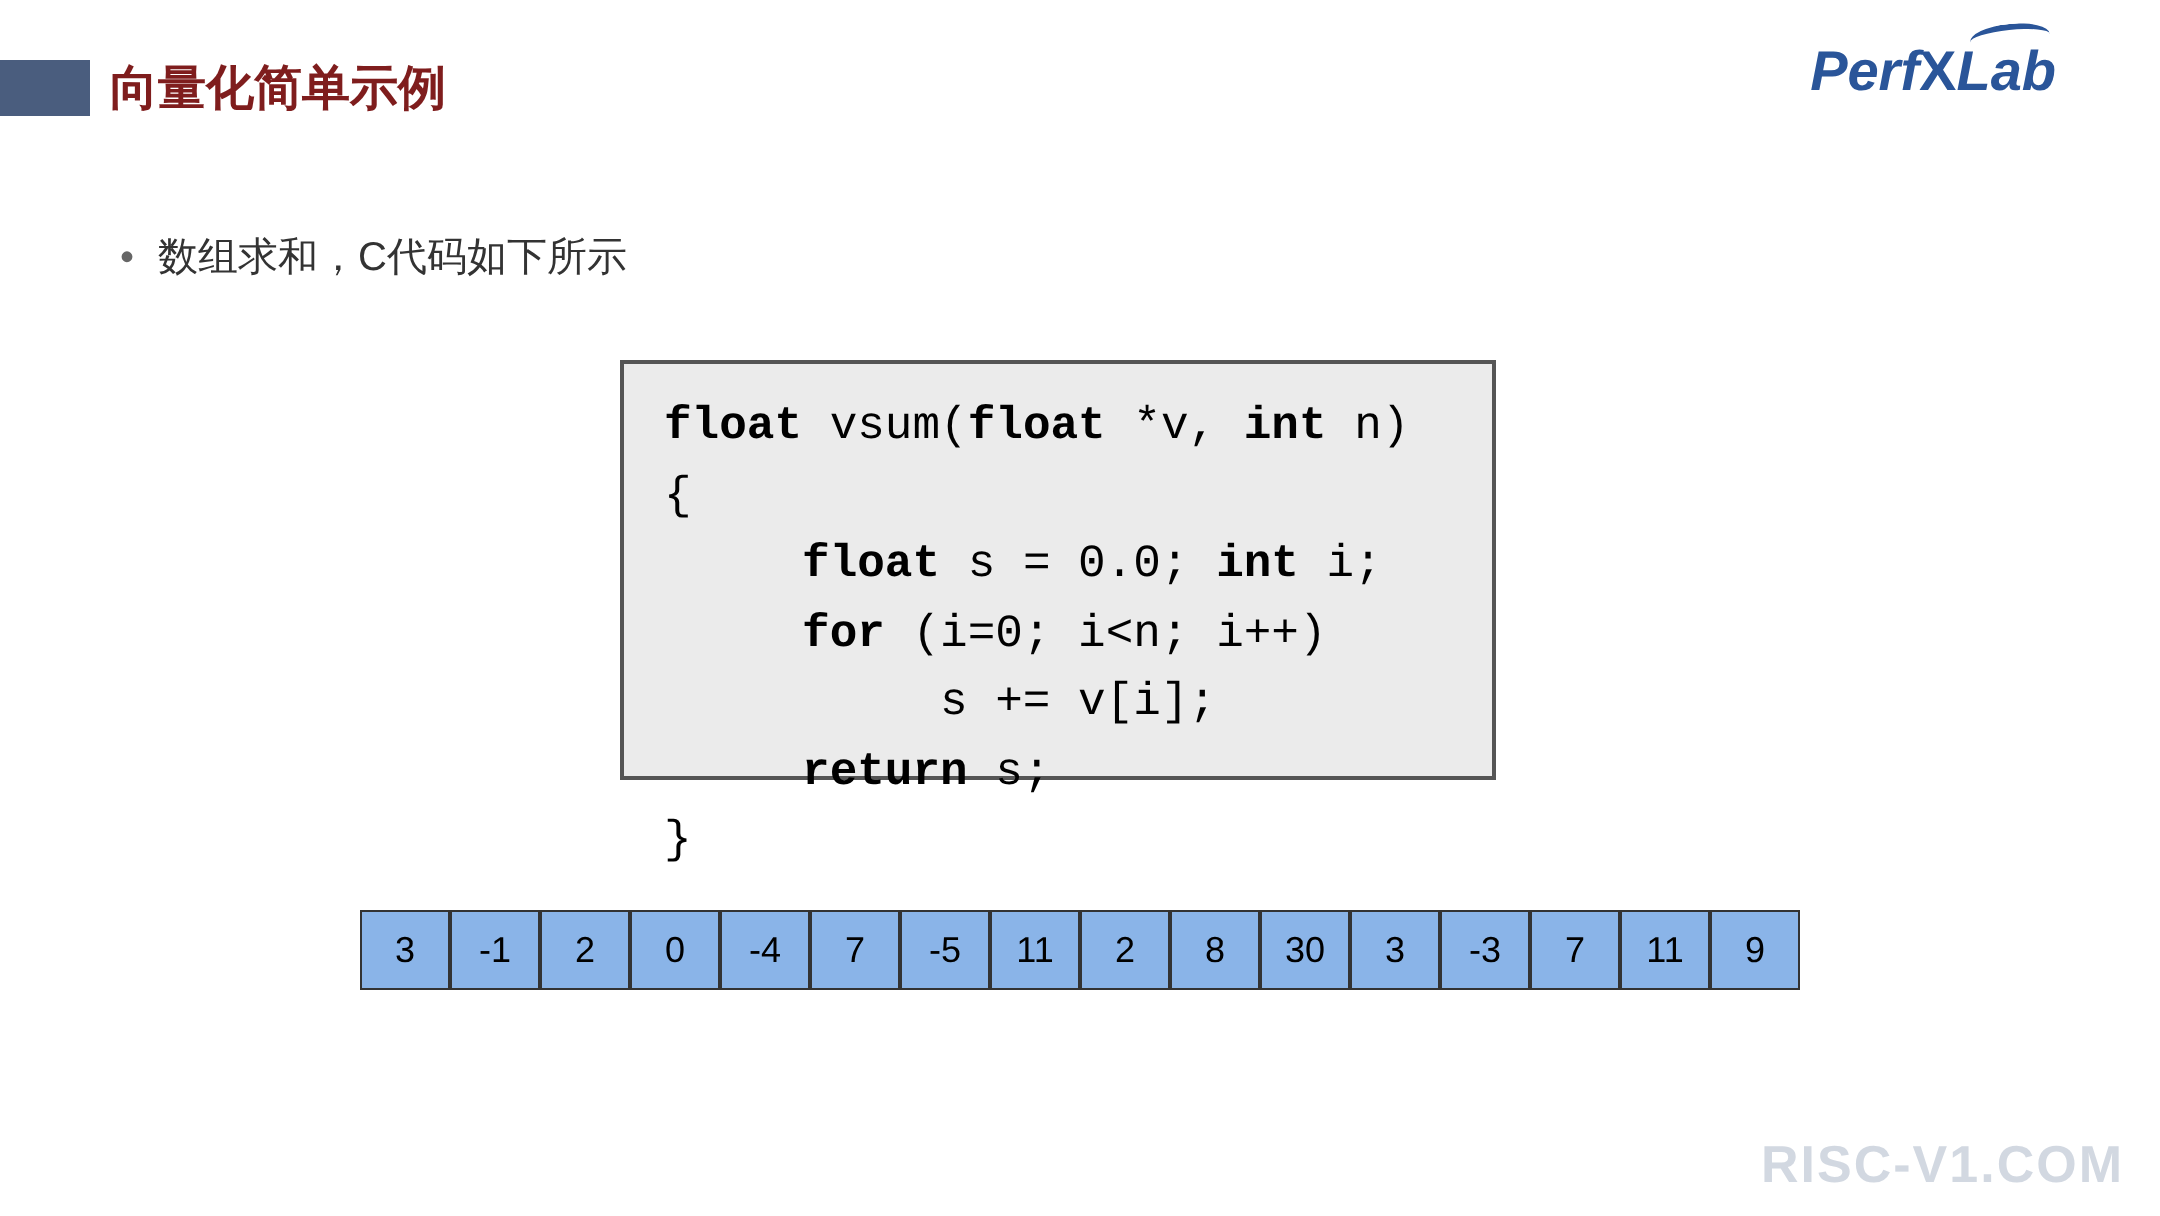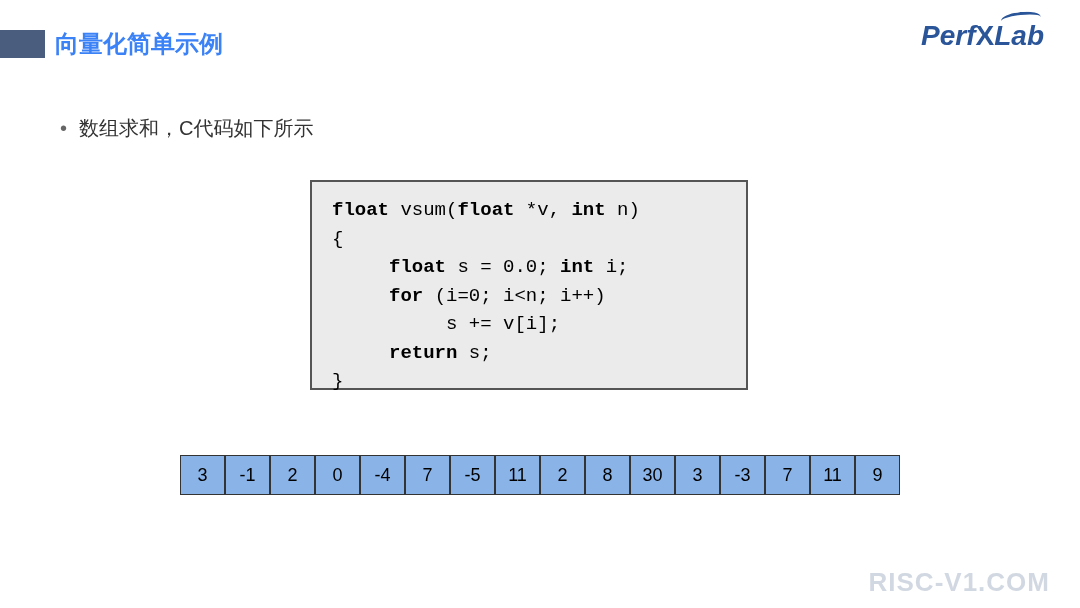--- a/index.html
+++ b/index.html
@@ -22,27 +22,27 @@
       width: 45px;
       height: 28px;
       background: #4a5d7e;
     }
     .title {
       position: absolute;
       top: 28px;
       left: 55px;
       font-size: 24px;
       font-weight: bold;
-      color: #3b82f6;
+      color: #7f1d1d;
       font-family: Liberation Mono, monospace;
     }
     .logo {
       position: absolute;
       top: 20px;
-      right: 36px;
+      right: 52px;
       font-size: 28px;
       font-weight: bold;
       font-style: italic;
       color: #2a5599;
     }
     .logo-x {
       font-style: normal;
       display: inline-block;
     }
     .logo-swoosh {
@@ -70,21 +70,21 @@
     .code-box {
       position: absolute;
       top: 180px;
       left: 310px;
       width: 438px;
       height: 210px;
       background: #ebebeb;
       border: 2px solid #555;
       padding: 14px 20px;
       font-family: "Courier New", monospace;
-      font-size: 19px;
+      font-size: 23px;
       line-height: 1.5;
       color: #000;
       white-space: pre;
     }
     .kw {
       font-weight: bold;
     }
     .array-row {
       position: absolute;
       top: 455px;
@@ -99,21 +99,21 @@
       display: flex;
       align-items: center;
       justify-content: center;
       font-size: 18px;
       color: #000;
       font-family: Arial, sans-serif;
     }
     .watermark {
       position: absolute;
       bottom: 10px;
-      right: 30px;
+      right: 18px;
       font-size: 26px;
       font-weight: bold;
       color: rgba(180, 190, 205, 0.6);
       letter-spacing: 1px;
     }
   </style>
 </head>
 <body>
 
 <div class="header-bar"></div>

